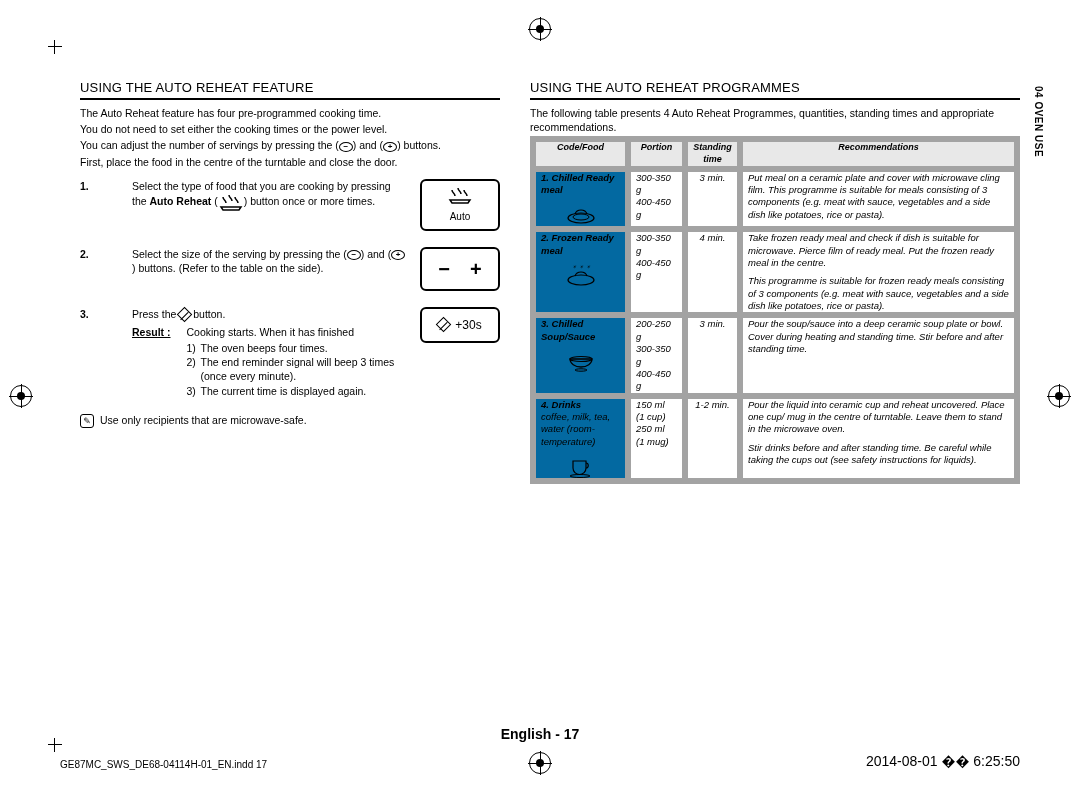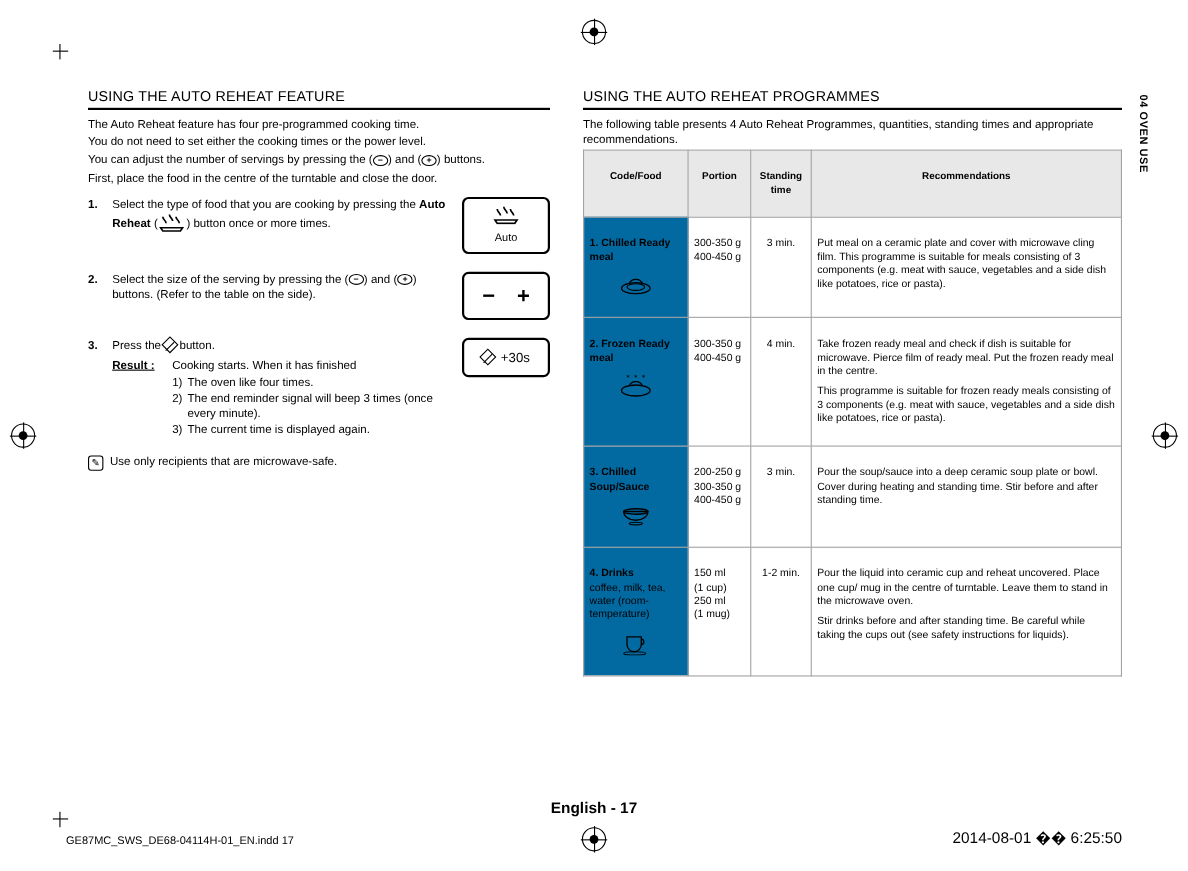--- a/index.html
+++ b/index.html
@@ -35,42 +35,42 @@
   .col-left { flex: 0 0 420px; }
   .col-right{ flex: 1; position:relative;}
 
   h2 { font-size:13px; font-weight:normal; border-bottom:2px solid #000; padding-bottom:3px; margin-bottom:6px; letter-spacing:0.2px;}
   p.body { font-size:10.5px; line-height:1.35; margin-bottom:2px;}
   .intro { margin-bottom:10px; }
 
   ol.steps { list-style:none; counter-reset: step; }
   ol.steps > li { position:relative; padding-left:22px; margin-bottom:16px; font-size:10.5px; line-height:1.35;}
   ol.steps > li::before { counter-increment: step; content: counter(step) "."; position:absolute; left:0; font-weight:bold;}
-  .step-row { display:flex; align-items:flex-start; gap:12px;}
+  .step-row { display:flex; align-items:flex-start; gap:12px;margin-left:30px;}
   .step-text { flex:1; }
   .inline-icon { display:inline-block; vertical-align:middle; line-height:1; }
   .oval { display:inline-flex; align-items:center; justify-content:center; border:1px solid #000; border-radius:50%; width:14px; height:10px; font-size:8px; font-weight:bold; vertical-align:middle; line-height:1;}
 
   .button-box { border:2px solid #000; border-radius:6px; width:80px; height:52px; display:flex; flex-direction:column; align-items:center; justify-content:center; gap:2px; font-size:10px;}
   .button-box.small { height:44px; }
   .button-box.single { flex-direction:row; gap:6px; height:36px; font-size:12px;}
   .steam-icon svg { width:26px; height:18px;}
   .pm-row { display:flex; gap:20px; font-size:20px; font-weight:bold; line-height:1;}
 
   .result-block { margin-top:4px; display:flex; gap:16px;}
   .result-label { font-weight:bold; text-decoration:underline; flex:0 0 auto;}
   .sublist { list-style:none; padding-left:0; margin-top:2px;}
   .sublist li { font-size:10.5px; line-height:1.35; padding-left:14px; position:relative;}
   .sublist li span.num { position:absolute; left:0;}
 
   .note-row { display:flex; gap:6px; align-items:flex-start; margin-top:10px; font-size:10.5px;}
   .note-ico { border:1.5px solid #000; border-radius:3px; width:14px; height:14px; display:flex; align-items:center; justify-content:center; font-size:9px;}
 
   table.prog { border-collapse:collapse; width:100%; font-size:9.5px; line-height:1.3;}
-  table.prog th, table.prog td { border:1px solid #a3a3a3; padding:18px 5px; vertical-align:top; text-align:left;}
+  table.prog th, table.prog td { border:6px solid #a3a3a3; padding:0 5px; vertical-align:top; text-align:left;font-style:italic;}
   table.prog th { background:#e8e8e8; font-weight:bold; text-align:center; font-size:9px;}
   table.prog td.code { background:#0369a1; width:95px;}
   table.prog td.portion { width:57px;}
   table.prog td.stand { width:55px; text-align:center;}
   .code-title { font-weight:bold;}
   .food-icon { margin-top:6px; height:24px; display:flex; align-items:center; justify-content:center;}
   .food-icon svg { width:30px; height:24px; }
   .reco-block + .reco-block { margin-top:6px;}
 
   .side-tab { position:absolute; right:-24px; top:6px; writing-mode:vertical-rl; font-size:10px; font-weight:bold; letter-spacing:0.5px;}
@@ -147,21 +147,21 @@
 
       <li>
         <div class="step-row">
           <div class="step-text">
             <span>Press the <span class="diamond"></span> button.</span>
             <div class="result-block">
               <span class="result-label">Result :</span>
               <div>
                 <div>Cooking starts. When it has finished</div>
                 <ul class="sublist">
-                  <li><span class="num">1)</span><span>The oven like four times.</span></li>
+                  <li><span class="num">1)</span><span>The oven beeps four times.</span></li>
                   <li><span class="num">2)</span><span>The end reminder signal will beep 3 times (once every minute).</span></li>
                   <li><span class="num">3)</span><span>The current time is displayed again.</span></li>
                 </ul>
               </div>
             </div>
           </div>
           <div class="button-box single">
             <span class="diamond"></span>
             <span>+30s</span>
           </div>

